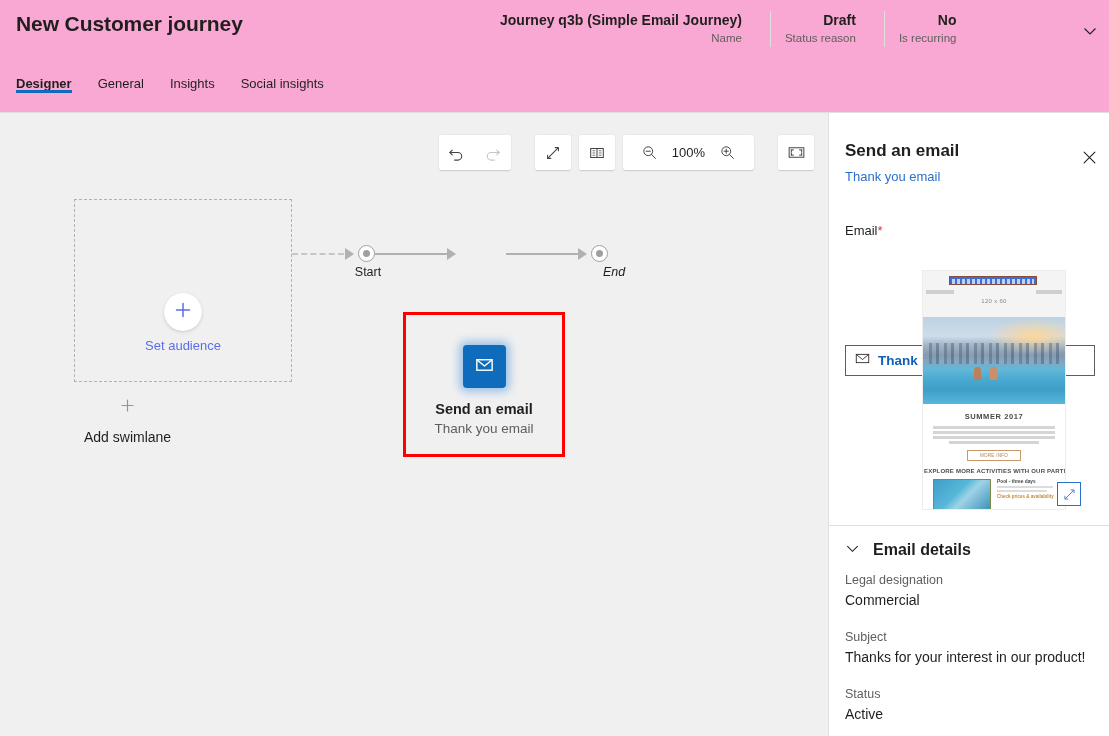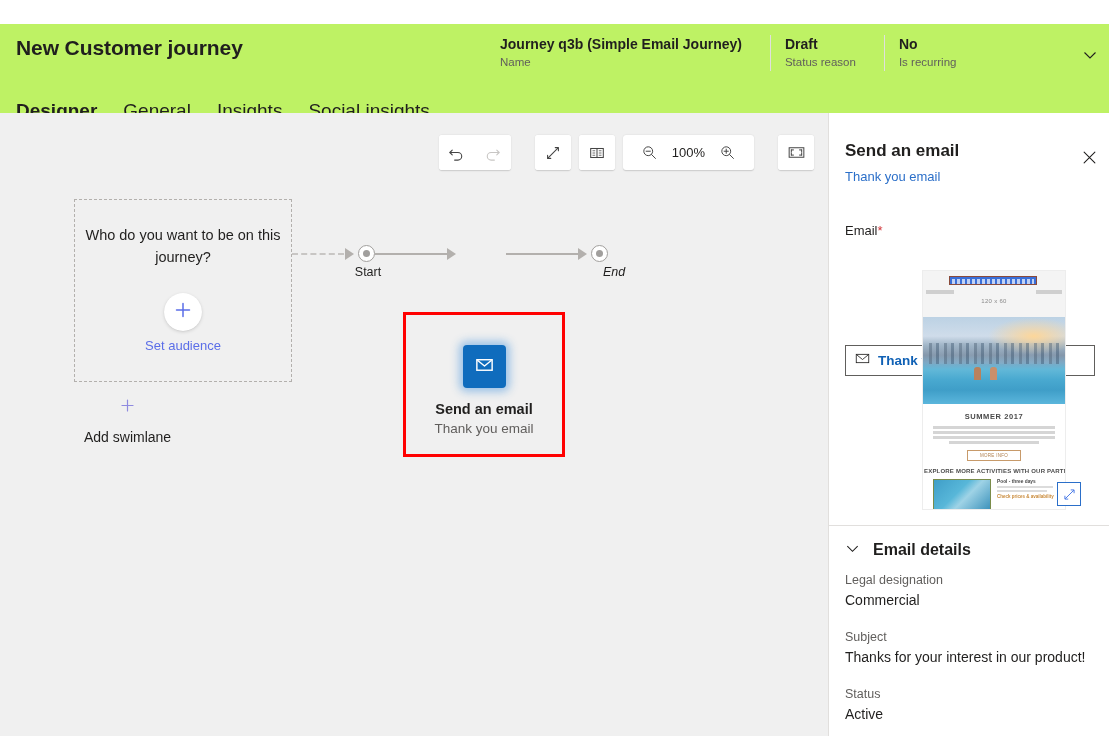--- a/index.html
+++ b/index.html
@@ -5,38 +5,38 @@
   * { box-sizing: border-box; margin: 0; padding: 0; }
   html, body {
     width: 1109px; height: 736px;
     font-family: "Liberation Sans", sans-serif;
     background: #ffffff; color: #201f1e;
     overflow: hidden;
   }
   #app { position: relative; width: 1109px; height: 736px; background: #fff; }
 
   
-  .header { position: absolute; left: 0; top: 0; width: 1109px; height: 133px; background: #bef264; margin-top: 24px; }
+  .header { position: absolute; left: 0; top: 0; width: 1109px; height: 133px; background: #f9a8d4; }
   .page-title {
     position: absolute; left: 16px; top: 12px;
     font-size: 21px; font-weight: 600; color: #201f1e; letter-spacing: -0.1px;
   }
   .meta-row { position: absolute; left: 500px; top: 11px; display: flex; align-items: flex-start; height: 44px; }
-  .meta-cell { position: relative; padding: 0 14px 0 0; margin-right: 14px; }
+  .meta-cell { position: relative; padding: 0 14px 0 0; margin-right: 14px; text-align: right; }
   .meta-cell + .meta-cell { border-left: 1px solid #e1dfdd; padding-left: 14px; }
   .meta-cell:first-child { padding-left: 0; }
   .meta-val { font-size: 14px; font-weight: 600; color: #201f1e; line-height: 19px; white-space: nowrap; }
   .meta-lbl { font-size: 11.5px; color: #605e5c; line-height: 17px; white-space: nowrap; }
   .meta-chevron {
     position: absolute; right: 8px; top: 20px; width: 22px; height: 22px;
     display: flex; align-items: center; justify-content: center; cursor: pointer;
   }
 
   .tabs { position: absolute; left: 16px; top: 76px; display: flex; gap: 26px; align-items: flex-end; }
-  .tab { position: relative; font-size: 19px; color: #201f1e; padding-bottom: 9px; cursor: pointer; white-space: nowrap; }
+  .tab { position: relative; font-size: 13px; color: #201f1e; padding-bottom: 2px; cursor: pointer; white-space: nowrap; }
   .tab.active { font-weight: 600; }
   .tab.active::after {
     content: ""; position: absolute; left: 0; right: 0; bottom: 0; height: 3px; background: #0f6cbd;
   }
   .header-divider { position: absolute; left: 0; top: 112px; width: 1109px; height: 1px; background: #e1dfdd; }
 
   
   .canvas {
     position: absolute; left: 0; top: 113px; width: 828px; height: 623px;
     background: #f0f0f0; overflow: hidden;
@@ -322,21 +322,20 @@
         <div class="tb-btn">
           <svg width="19" height="19" viewBox="0 0 22 22">
             <rect x="2.5" y="5.5" width="17" height="11" fill="none" stroke="#444" stroke-width="1.15"></rect>
             <path d="M5 8 H7.5 M5 8 V10.5 M5 14 H7.5 M5 14 V11.5 M17 8 H14.5 M17 8 V10.5 M17 14 H14.5 M17 14 V11.5" stroke="#444" stroke-width="1.15" stroke-linecap="round"></path>
           </svg>
         </div>
       </div>
     </div>
 
     <div class="swimlane">
-      <div class="sw-question">Who do you want to be on this journey?</div>
       <div class="sw-plus">
         <span>
           <svg width="20" height="20" viewBox="0 0 20 20">
               <path d="M10 3.5 V16.5 M3.5 10 H16.5" stroke="#5b6ee8" stroke-width="1.5" stroke-linecap="round"></path>
             </svg>
         </span>
       </div>
       <div class="sw-action">Set audience</div>
     </div>
 

